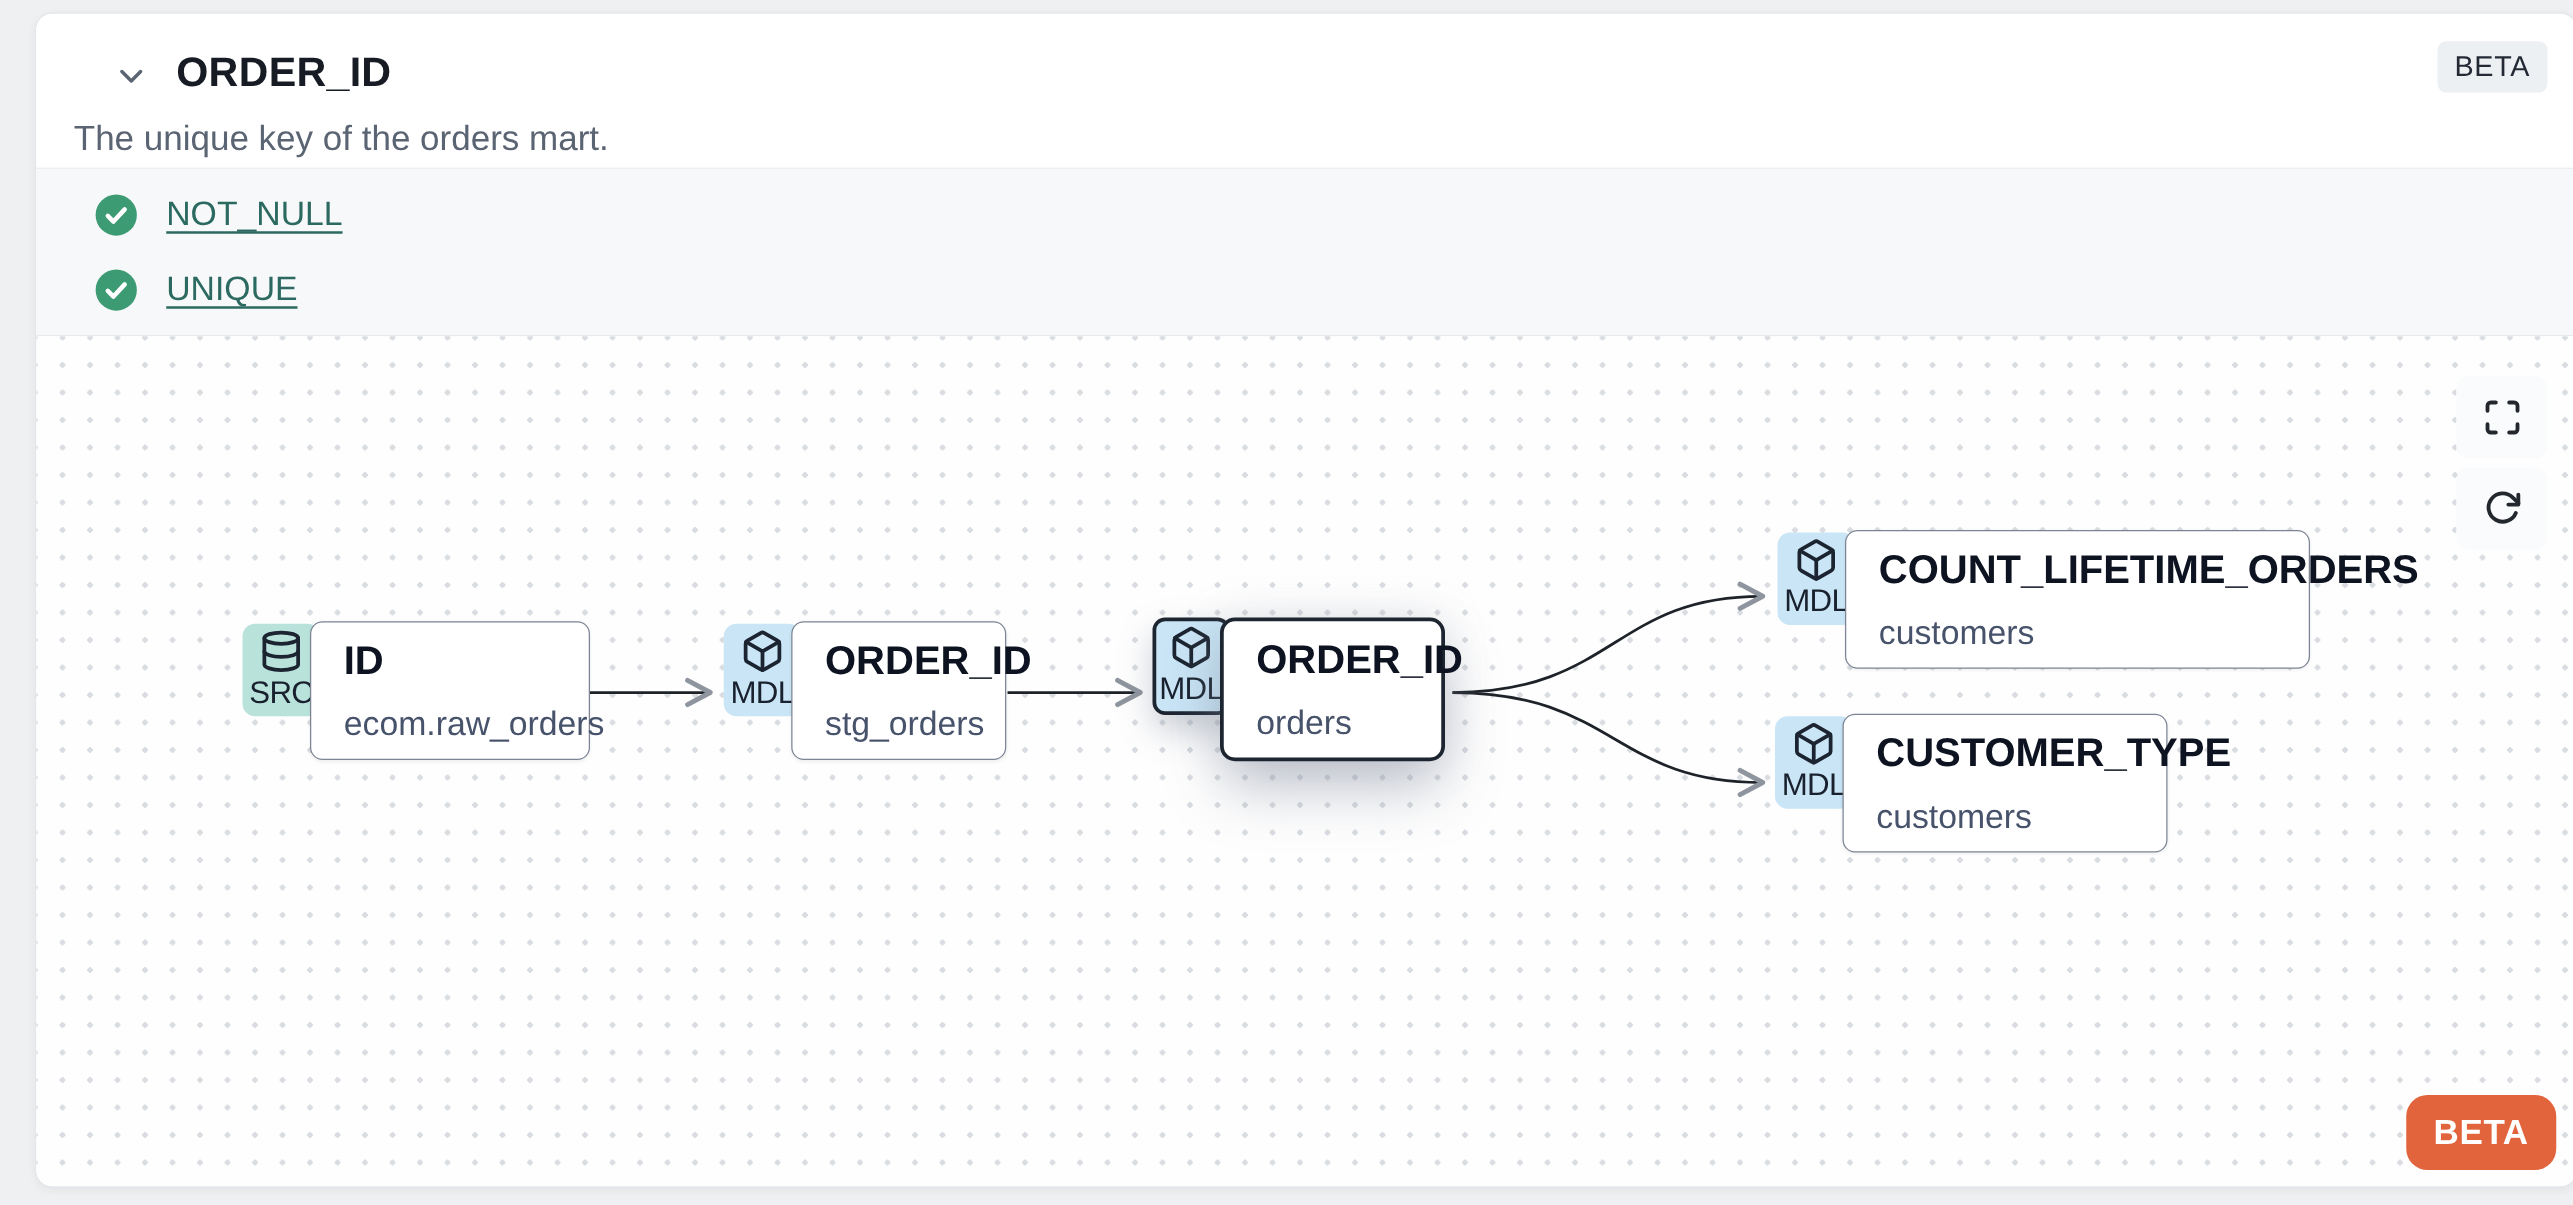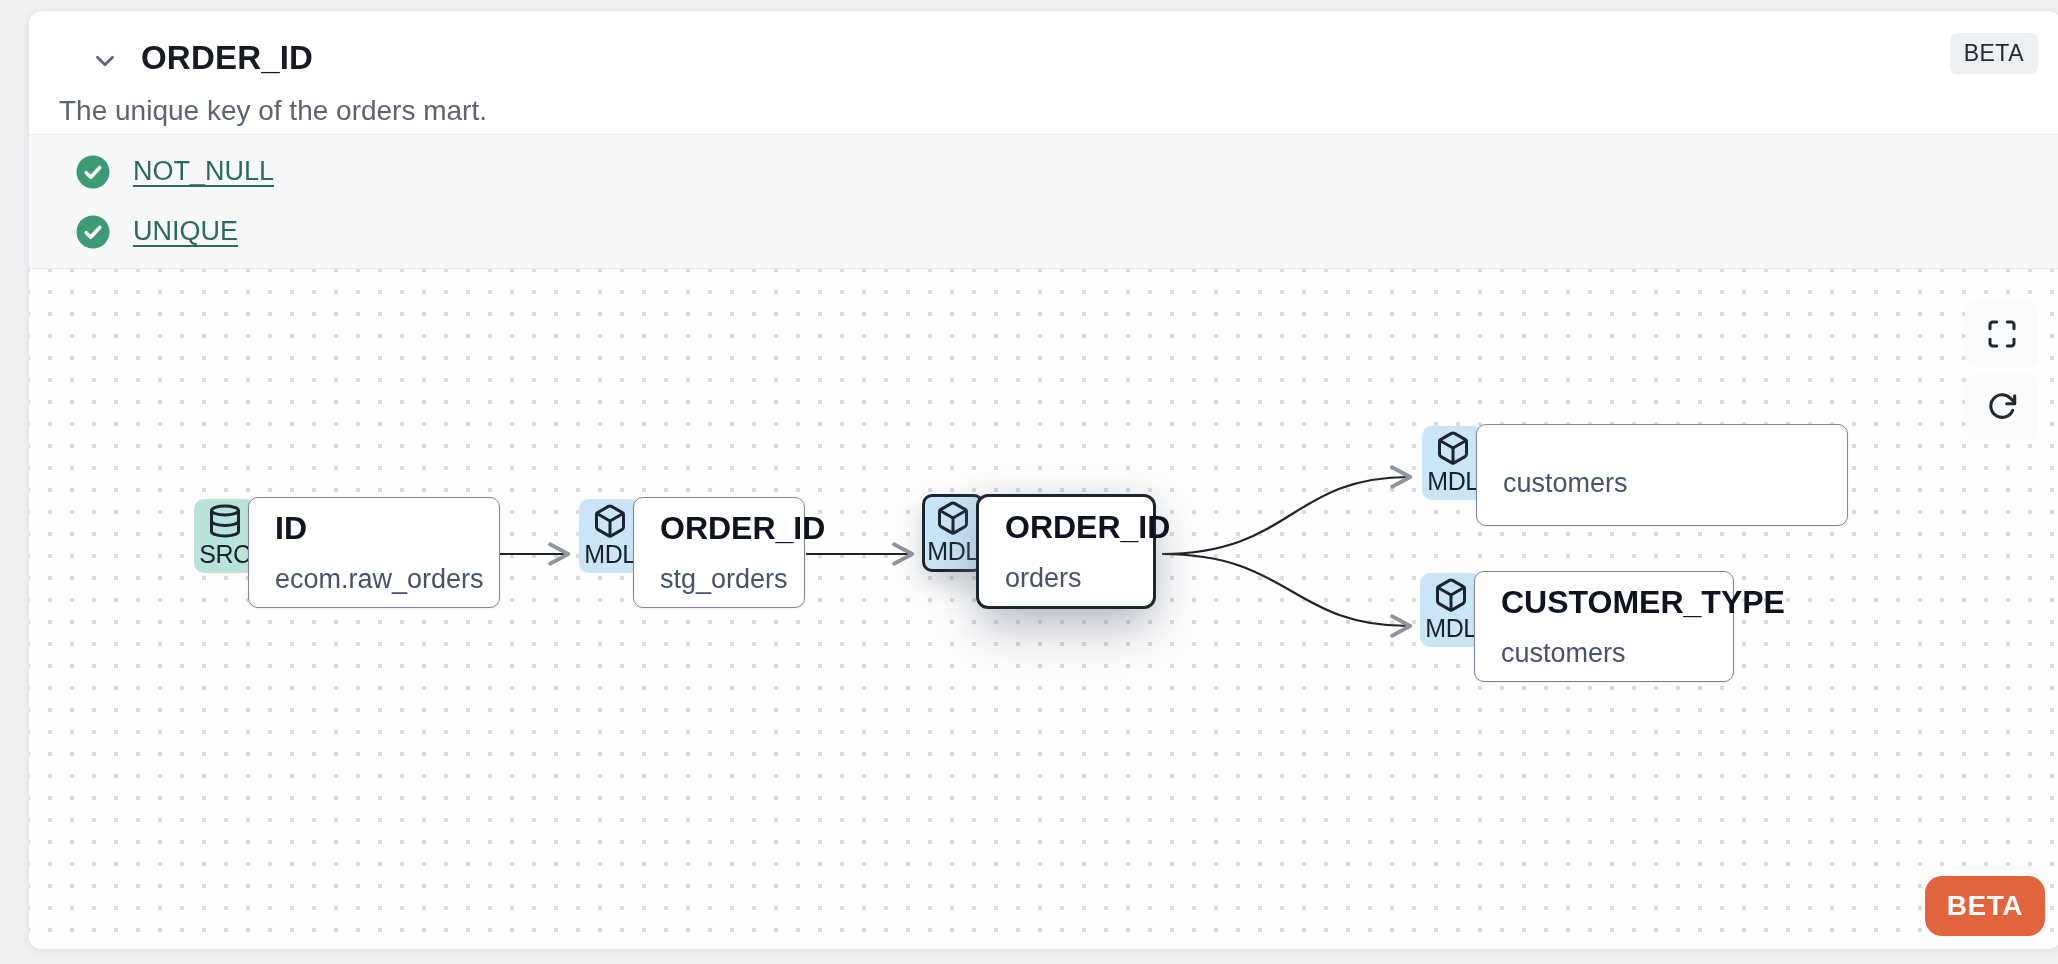--- a/index.html
+++ b/index.html
@@ -76,21 +76,21 @@
   .ncard {
     margin-left:-8px; min-height:102px; background:#ffffff;
     border:1.6px solid #7d8594; border-radius:10px;
     padding:12px 10px 12px 26px;
     display:flex; flex-direction:column; justify-content:center;
     box-shadow:0 1px 3px rgba(20,24,31,.07);
   }
   .ntitle { font-size:32px; font-weight:600; color:#0d1320; white-space:nowrap; }
   .nsub   { font-size:27px; color:#47526b; margin-top:17px; white-space:nowrap; }
 
-  .node.n1 { left:165px; top:228px;justify-content:center; } .node.n1 .ncard { width:252px; }
+  .node.n1 { left:165px; top:228px;justify-content:center; } .node.n1 .ncard { width:224px; }
   .node.n2 { left:550px; top:228px; } .node.n2 .ncard { width:172px; }
   .node.n3 { left:893px; top:225px; } .node.n3 .ncard { width:180px; }
   .node.n4 { left:1393px; top:155px; } .node.n4 .ncard { width:372px; }
   .node.n5 { left:1391px; top:302px; } .node.n5 .ncard { width:260px; }
 
   .node.selected .nbadge {
     border:3px solid #1d2531; height:78px; margin-top:0;
     box-shadow:0 12px 26px rgba(110,120,140,.35);
   }
   .node.selected .ncard {
@@ -221,20 +221,21 @@
         <span style="display:flex">
           <svg viewBox="0 0 24 24">
               <path d="M21 16V8a2 2 0 0 0-1-1.73l-7-4a2 2 0 0 0-2 0l-7 4A2 2 0 0 0 3 8v8a2 2 0 0 0 1 1.73l7 4a2 2 0 0 0 2 0l7-4A2 2 0 0 0 21 16z"></path>
               <polyline points="3.27 6.96 12 12.01 20.73 6.96"></polyline>
               <line x1="12" y1="22.08" x2="12" y2="12"></line>
             </svg>
         </span>
         <span class="blabel">MDL</span>
       </div>
       <div class="ncard">
+        <div class="ntitle">COUNT_LIFETIME_ORDERS</div>
         <div class="nsub">customers</div>
       </div>
     </div>
 
     <div class="node n5">
       <div class="nbadge mdl">
         <span style="display:flex">
           <svg viewBox="0 0 24 24">
               <path d="M21 16V8a2 2 0 0 0-1-1.73l-7-4a2 2 0 0 0-2 0l-7 4A2 2 0 0 0 3 8v8a2 2 0 0 0 1 1.73l7 4a2 2 0 0 0 2 0l7-4A2 2 0 0 0 21 16z"></path>
               <polyline points="3.27 6.96 12 12.01 20.73 6.96"></polyline>

